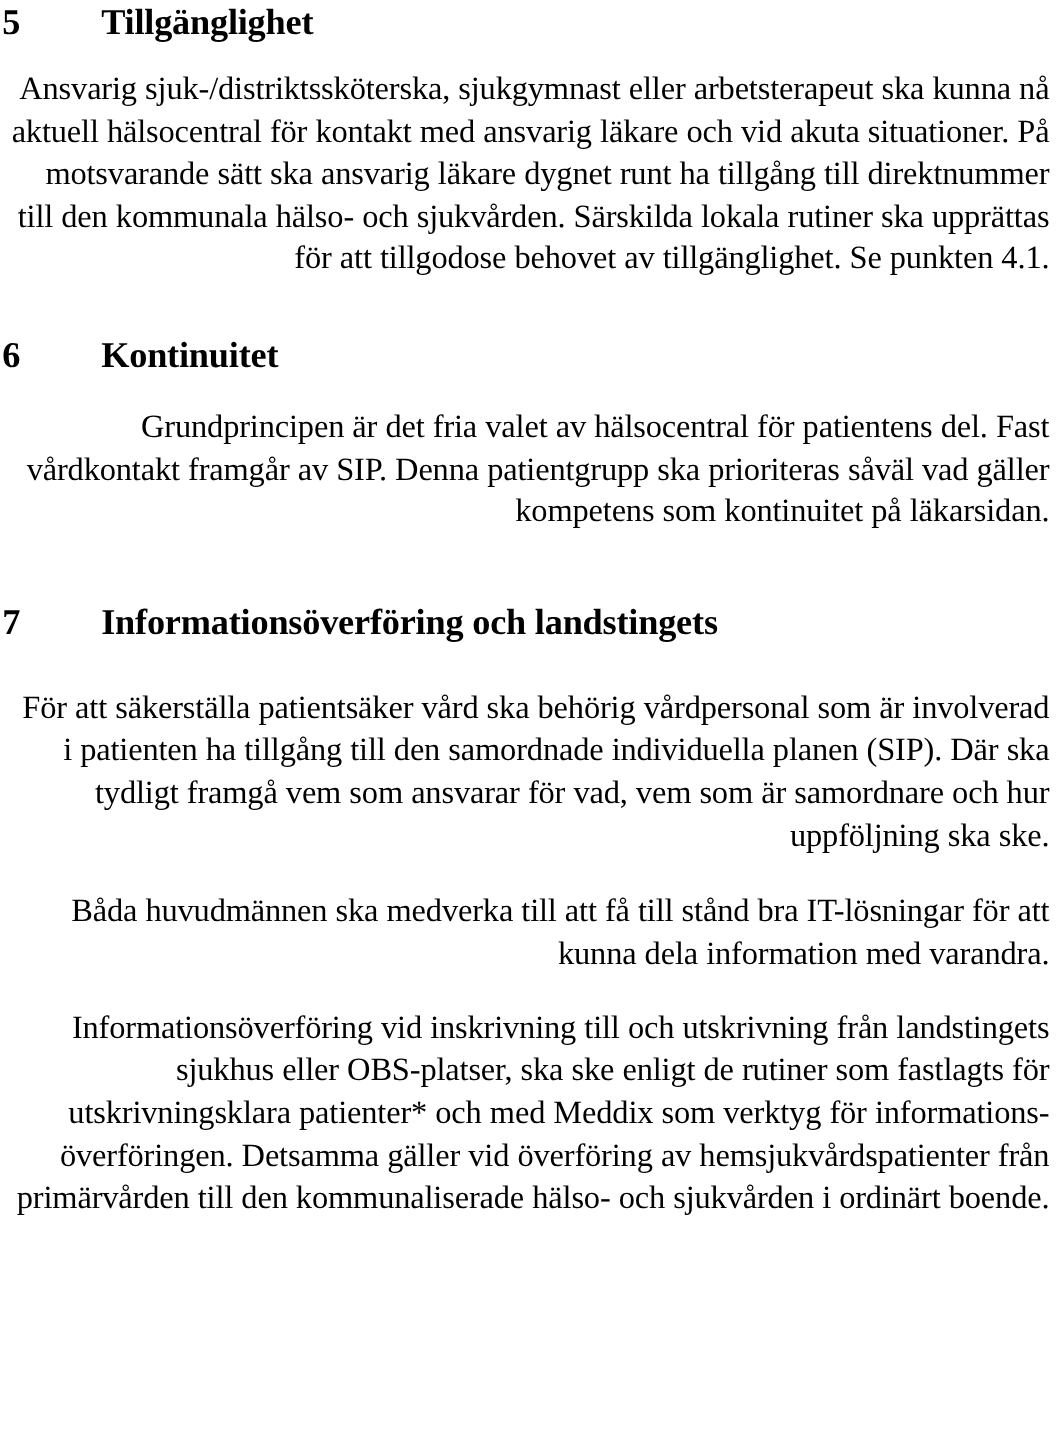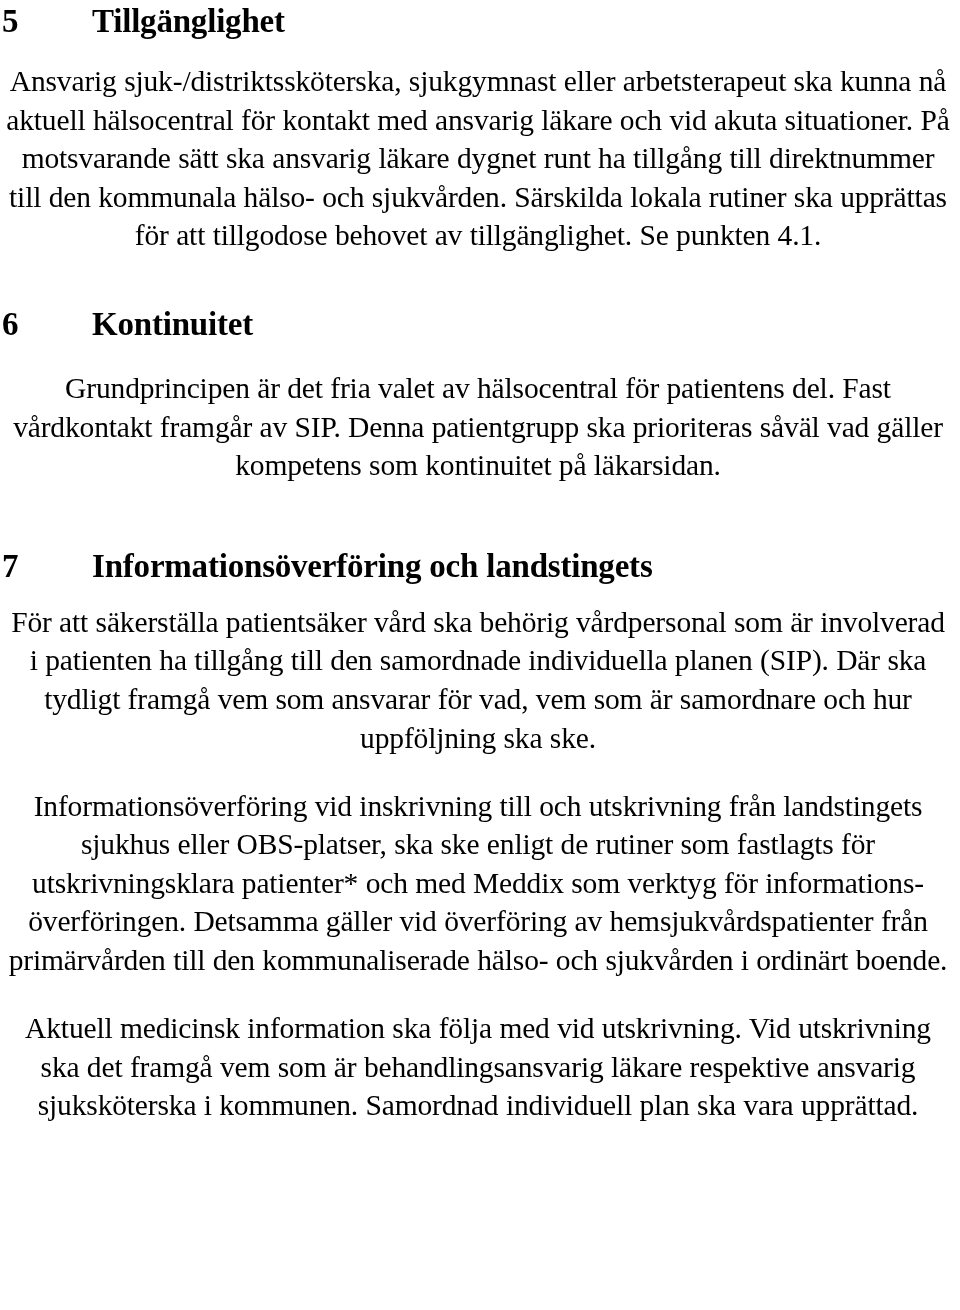--- a/index.html
+++ b/index.html
@@ -48,33 +48,33 @@
   }
   .h-lvl1 {
     font-size: 33px;
     line-height: 38px;
   }
 
   
   .para {
     font-size: 29.5px;
     line-height: 38.6px;
-    text-align: center;
+    text-align: right;
     white-space: pre-line;
     letter-spacing: -0.15px;
     word-spacing: 0.2px;
   }
 
   
   .blk-h5      { margin-top: 2px; }
   .blk-p5      { margin-top: 22px; }
   .blk-h6      { margin-top: 50px; }
   .blk-p6      { margin-top: 26px; }
   .blk-h7      { margin-top: 62px; }
-  .blk-p7a     { margin-top: 18px; }
+  .blk-p7a     { margin-top: 40px; }
   .blk-p7b     { margin-top: 30px; }
   .blk-p7c     { margin-top: 28px; }
   .blk-p7d     { margin-top: 28px; }
 </style>
 </head>
 <body>
 
 <div class="page">
   <div class="content">
 
@@ -97,23 +97,22 @@
 kompetens som kontinuitet på läkarsidan.</p>
 
     <div class="heading h-lvl1 blk-h7">
       <span class="hnum">7</span>
       <span class="htitle">Informationsöverföring och landstingets</span>
     </div>
     <p class="para blk-p7a">För att säkerställa patientsäker vård ska behörig vårdpersonal som är involverad
 i patienten ha tillgång till den samordnade individuella planen (SIP). Där ska
 tydligt framgå vem som ansvarar för vad, vem som är samordnare och hur
 uppföljning ska ske.</p>
+    <p class="para blk-p7b">Båda huvudmännen ska medverka till att få till stånd bra IT-lösningar för att
+kunna dela information med varandra.</p>
     <p class="para blk-p7c">Informationsöverföring vid inskrivning till och utskrivning från landstingets
 sjukhus eller OBS-platser, ska ske enligt de rutiner som fastlagts för
 utskrivningsklara patienter* och med Meddix som verktyg för informations-
 överföringen. Detsamma gäller vid överföring av hemsjukvårdspatienter från
 primärvården till den kommunaliserade hälso- och sjukvården i ordinärt boende.</p>
-    <p class="para blk-p7d">Aktuell medicinsk information ska följa med vid utskrivning. Vid utskrivning
-ska det framgå vem som är behandlingsansvarig läkare respektive ansvarig
-sjuksköterska i kommunen. Samordnad individuell plan ska vara upprättad.</p>
 
   </div>
 </div>
 
 </body></html>

